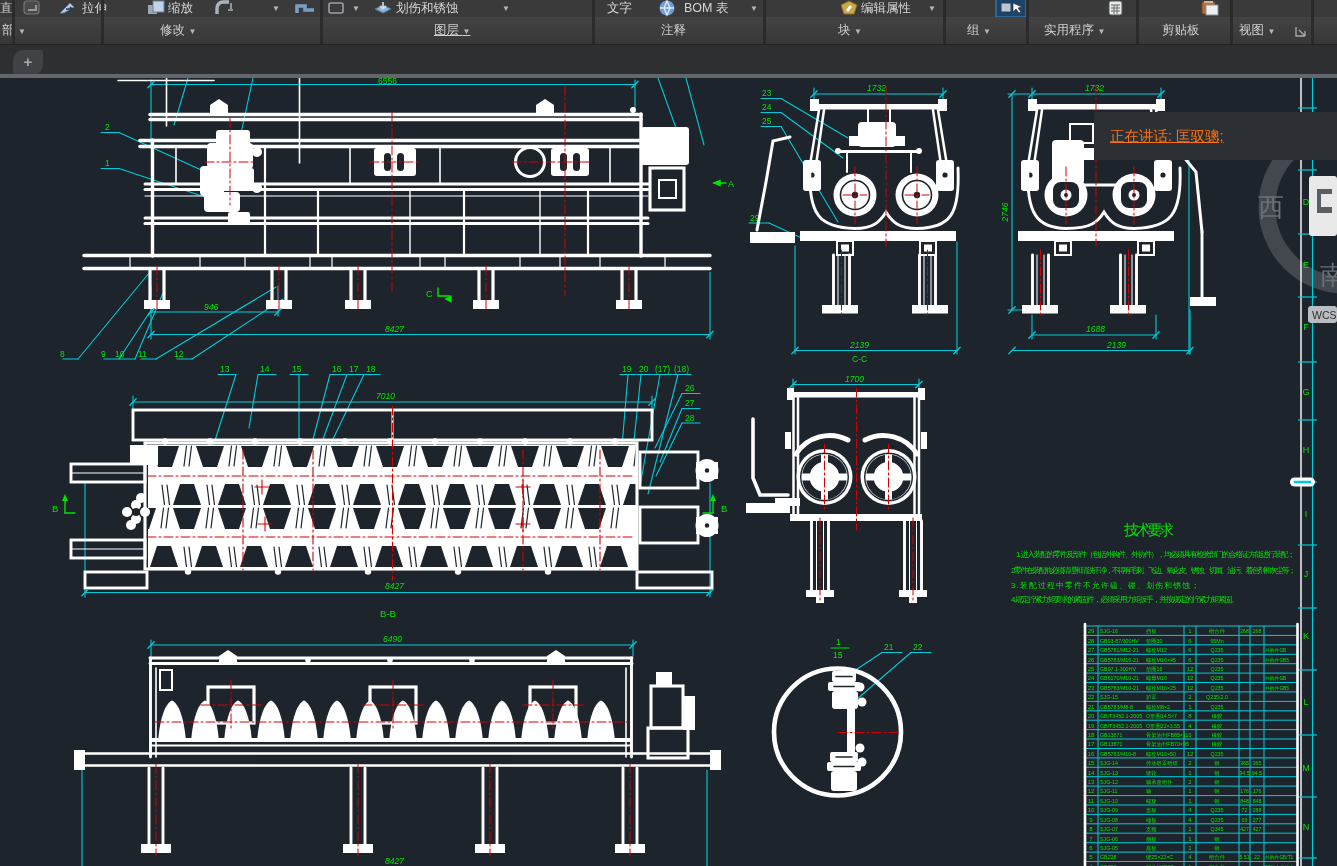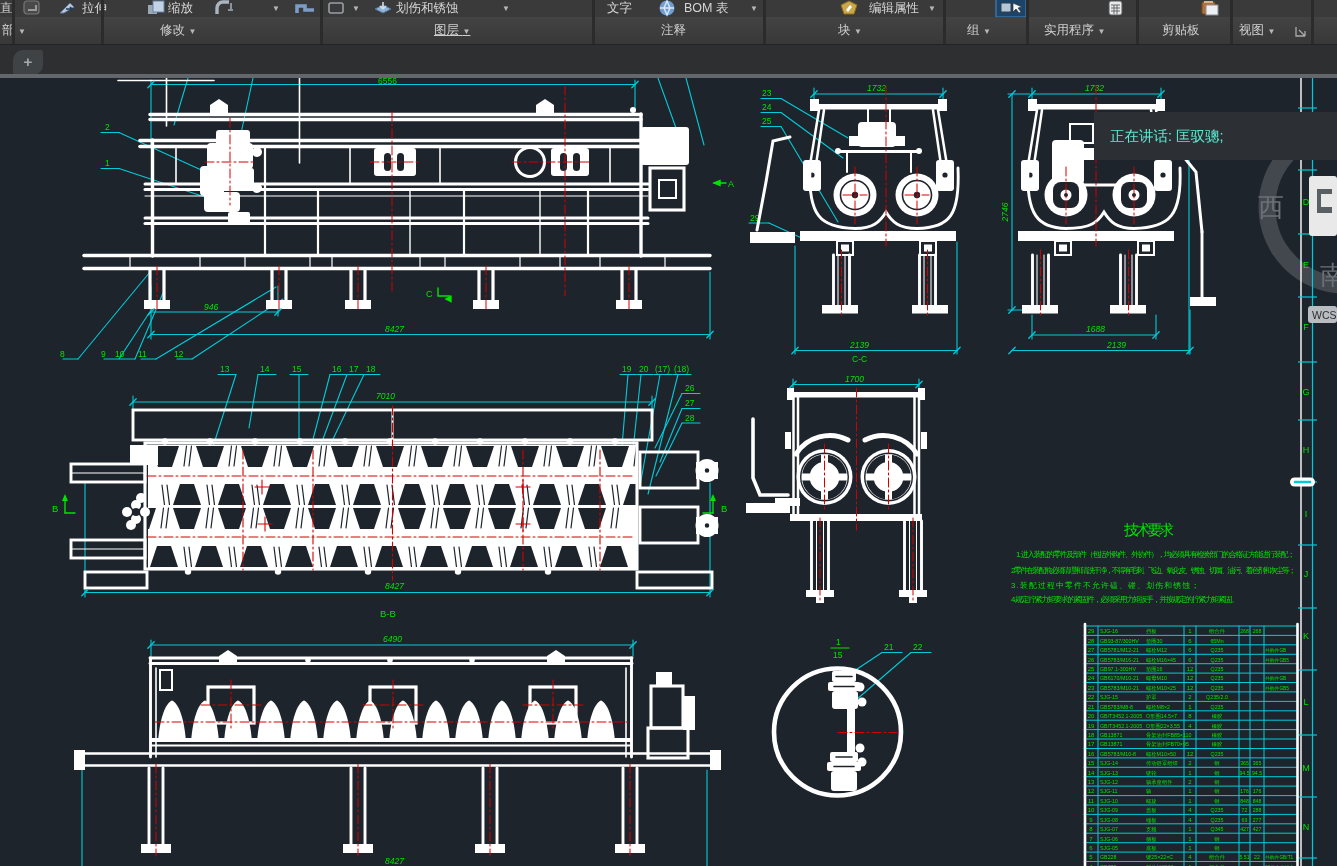--- a/index.html
+++ b/index.html
@@ -10,21 +10,21 @@
 #row2{position:absolute;left:0;top:17px;width:1337px;height:27px;background:linear-gradient(#434343,#383838);}
 .sep{position:absolute;top:0;width:3px;height:44px;background:#2b2b2b;}
 .t1{position:absolute;top:0px;height:16px;line-height:16px;color:#d6d6d6;font-size:12.5px;white-space:nowrap;}
 .t2{position:absolute;top:4px;height:18px;line-height:18px;color:#d0d0d0;font-size:12.5px;white-space:nowrap;}
 .dn{color:#b8b8b8;font-size:8px;}
 #tabbar{position:absolute;left:0;top:44px;width:1337px;height:30px;background:#2d2f31;border-top:1px solid #232323;}
 #plustab{position:absolute;left:13px;top:5px;width:30px;height:25px;background:#404346;border-radius:10px 2px 10px 2px;color:#a8a8a8;font-size:15px;text-align:center;line-height:24px;font-weight:bold;}
 #understrip{position:absolute;left:0;top:74px;width:1337px;height:4px;background:#63666a;}
 #canvas{position:absolute;left:0;top:78px;width:1337px;height:788px;background:#1e242c;overflow:hidden;}
 #tooltip{position:absolute;left:1094px;top:112px;width:243px;height:48px;background:#2c3034;z-index:30;}
-#tooltip span{position:absolute;left:16px;top:15px;color:#5eead4;font-size:14.5px;white-space:nowrap;}
+#tooltip span{position:absolute;left:16px;top:15px;color:#f97316;font-size:14.5px;white-space:nowrap;text-decoration:underline;}
 </style>
 </head>
 <body>
 <div id="ribbon">
  <div id="row1">
   <div class="t1" style="left:0px;color:#c8c8c8;">直</div>
   <svg style="position:absolute;left:22px;top:0px;" width="20" height="16">
         <rect x="2" y="1" width="15" height="13" rx="3" fill="#4a4a4a" stroke="#777" stroke-width="1.2"></rect>
         <path d="M6 10 h8 v-5" stroke="#999" stroke-width="2" fill="none"></path>
       </svg>
@@ -61,21 +61,21 @@
   <svg style="position:absolute;left:655px;top:0px;" width="26" height="17">
         <circle cx="12" cy="8" r="7.5" fill="#6f9ed2"></circle>
         <path d="M12 1 L15 8 L12 15 L9 8 Z M5 8 h14" stroke="#dce8f5" stroke-width="1.4" fill="none"></path>
       </svg>
   <div class="t1" style="left:684px;">BOM 表</div>
   <div class="dn" style="position:absolute;left:750px;top:4px;">▼</div>
   <svg style="position:absolute;left:838px;top:0px;" width="22" height="16">
         <path d="M11 1 L19 5 L16 14 L6 14 L3 5 Z" fill="#caa84a" stroke="#8a6d1d" stroke-width="1"></path>
         <path d="M8 10 l4 -5 l2 2 l-4 5 Z" fill="#fff"></path>
       </svg>
-  <div class="t1" style="left:861px;margin-left:8px;">编辑属性</div>
+  <div class="t1" style="left:861px;">编辑属性</div>
   <div class="dn" style="position:absolute;left:928px;top:4px;">▼</div>
   <svg style="position:absolute;left:995px;top:-1px;" width="32" height="18">
         <rect x="1" y="0" width="30" height="18" fill="#1d4468" stroke="#3f7fb5" stroke-width="1.2"></rect>
         <rect x="6" y="4" width="10" height="9" fill="#b7c6d6" stroke="#2c3e50" stroke-width="1"></rect>
         <path d="M18 4 l0 9 l3 -3 l3 4 l2 -1 l-3 -4 l4 -1 Z" fill="#f5f7f9" stroke="#333" stroke-width="0.7"></path>
       </svg>
   <svg style="position:absolute;left:1105px;top:0px;" width="22" height="16">
         <rect x="4" y="1" width="13" height="14" rx="2" fill="#e8eaec" stroke="#555" stroke-width="1"></rect>
         <path d="M6 5 h9 M6 8 h9 M6 11 h9 M9 5 v9 M12 5 v9" stroke="#666" stroke-width="1" fill="none"></path>
       </svg>

